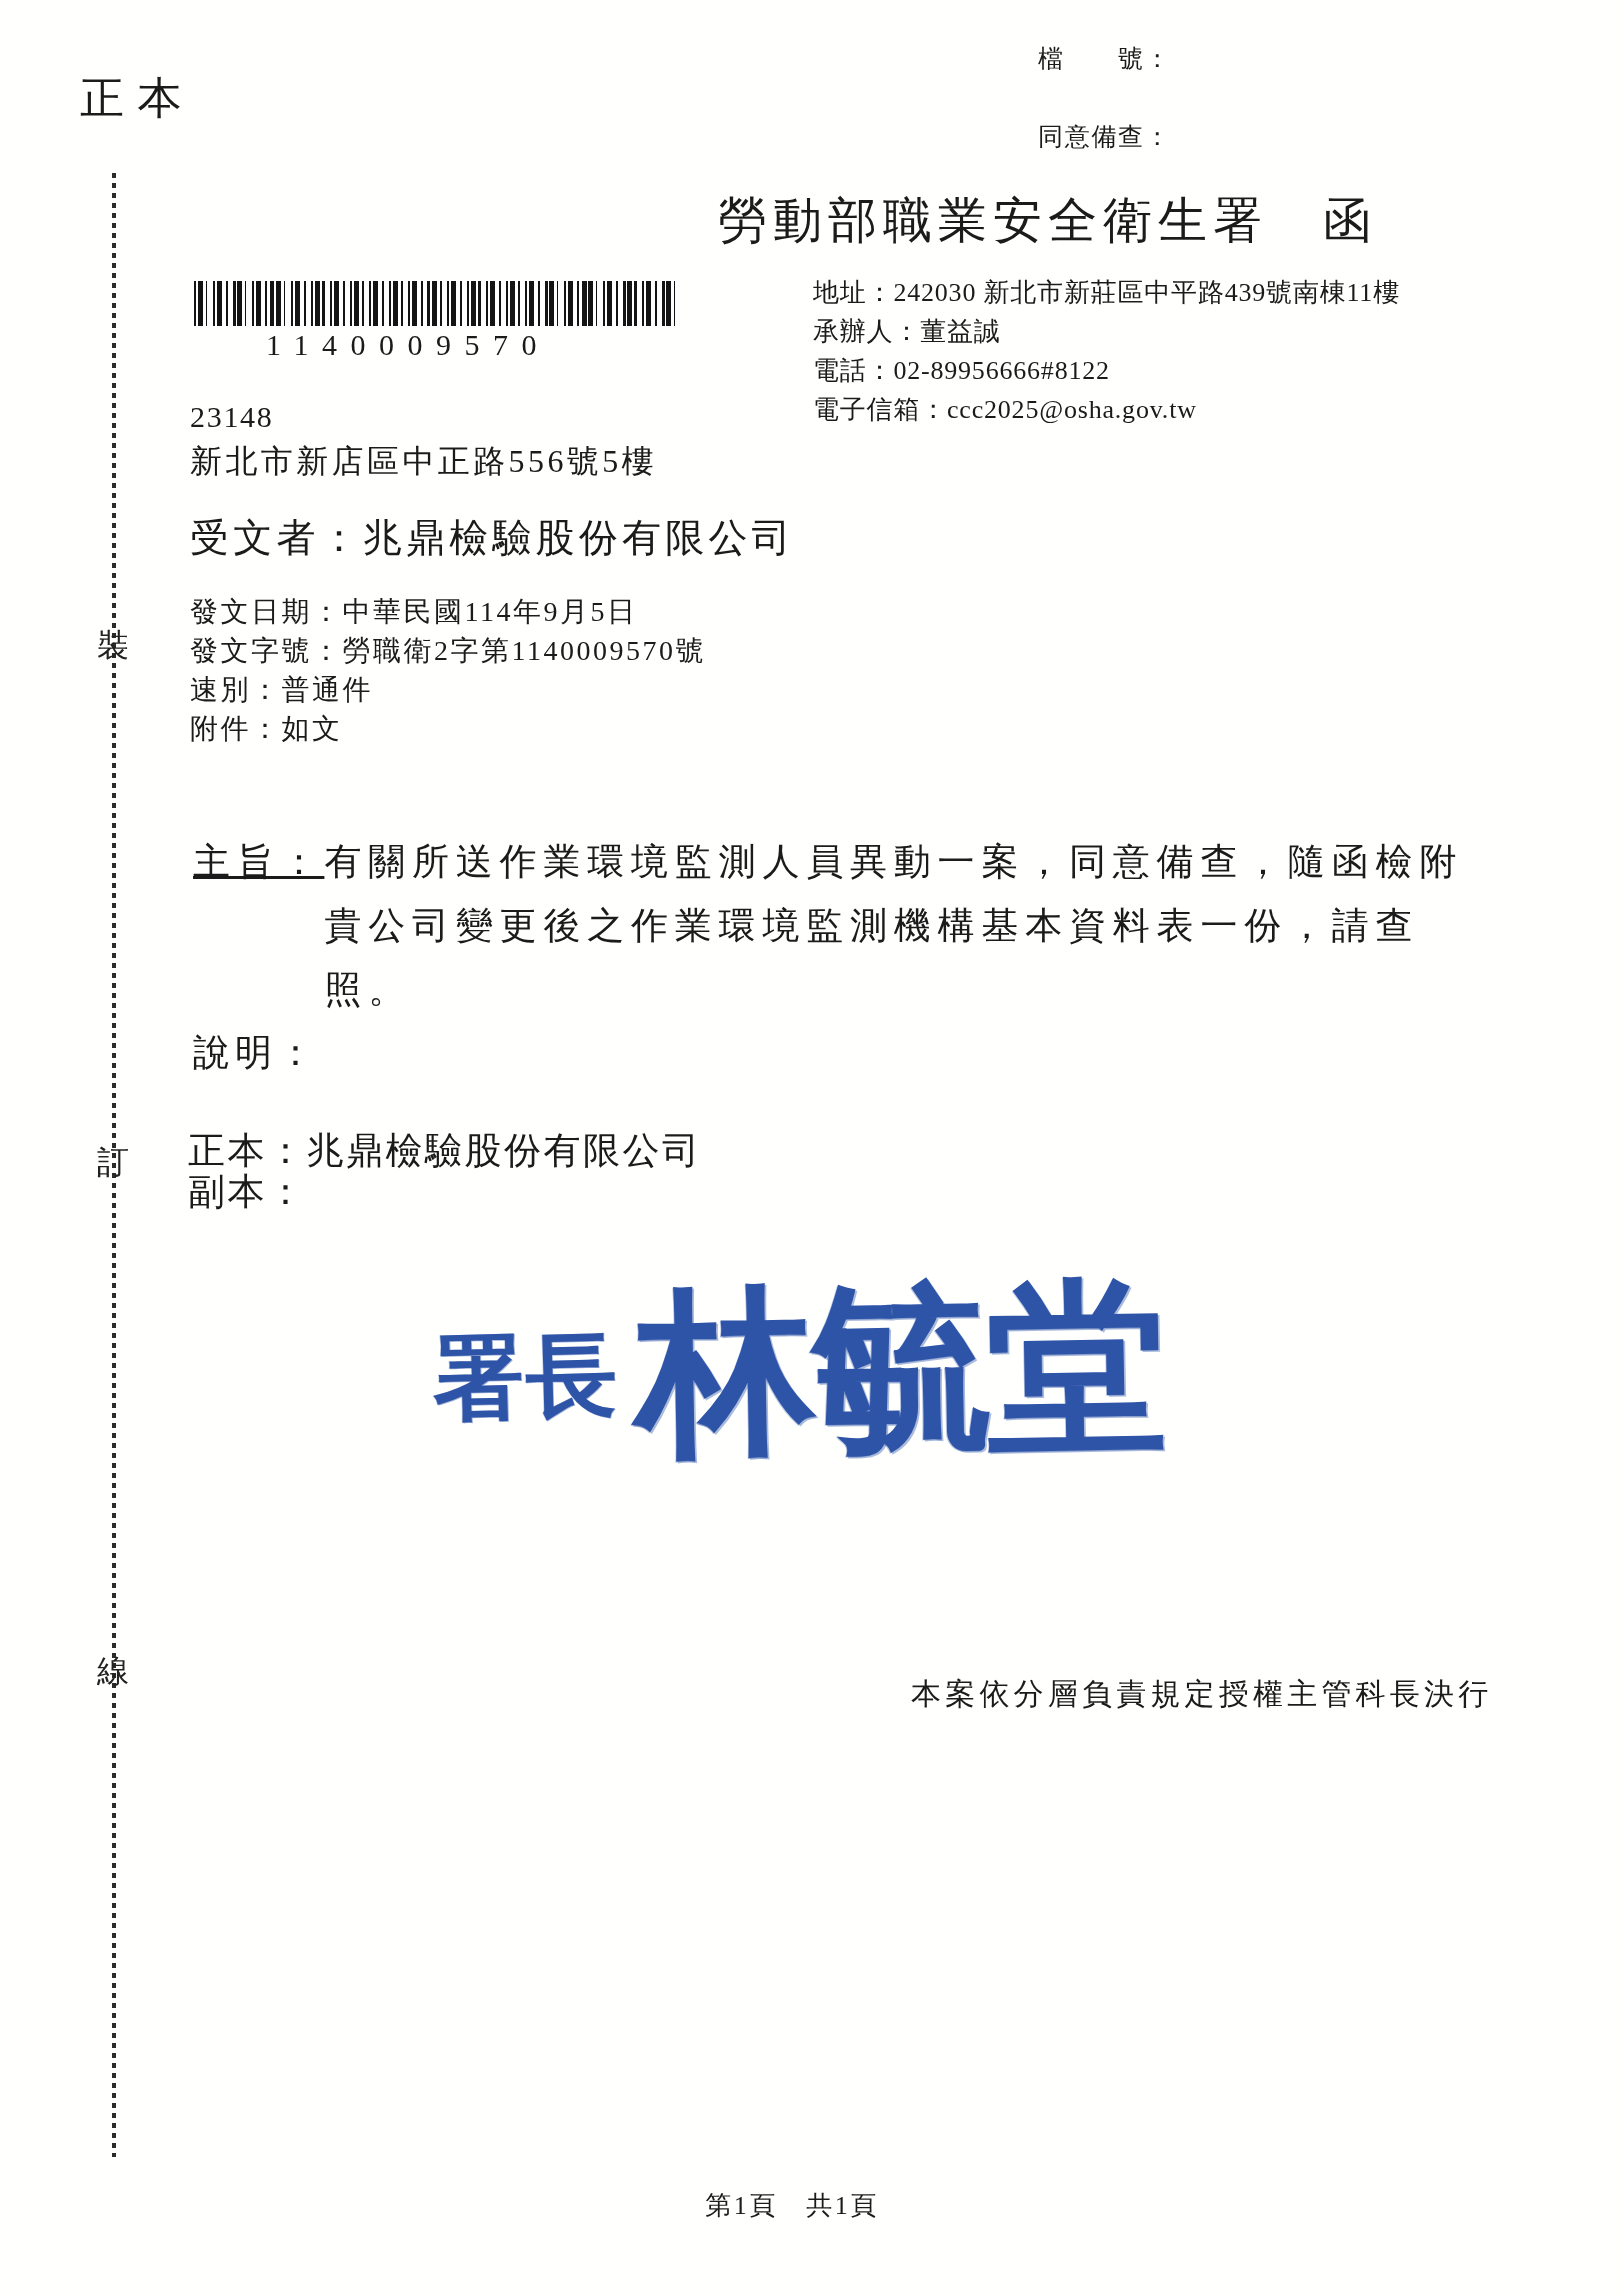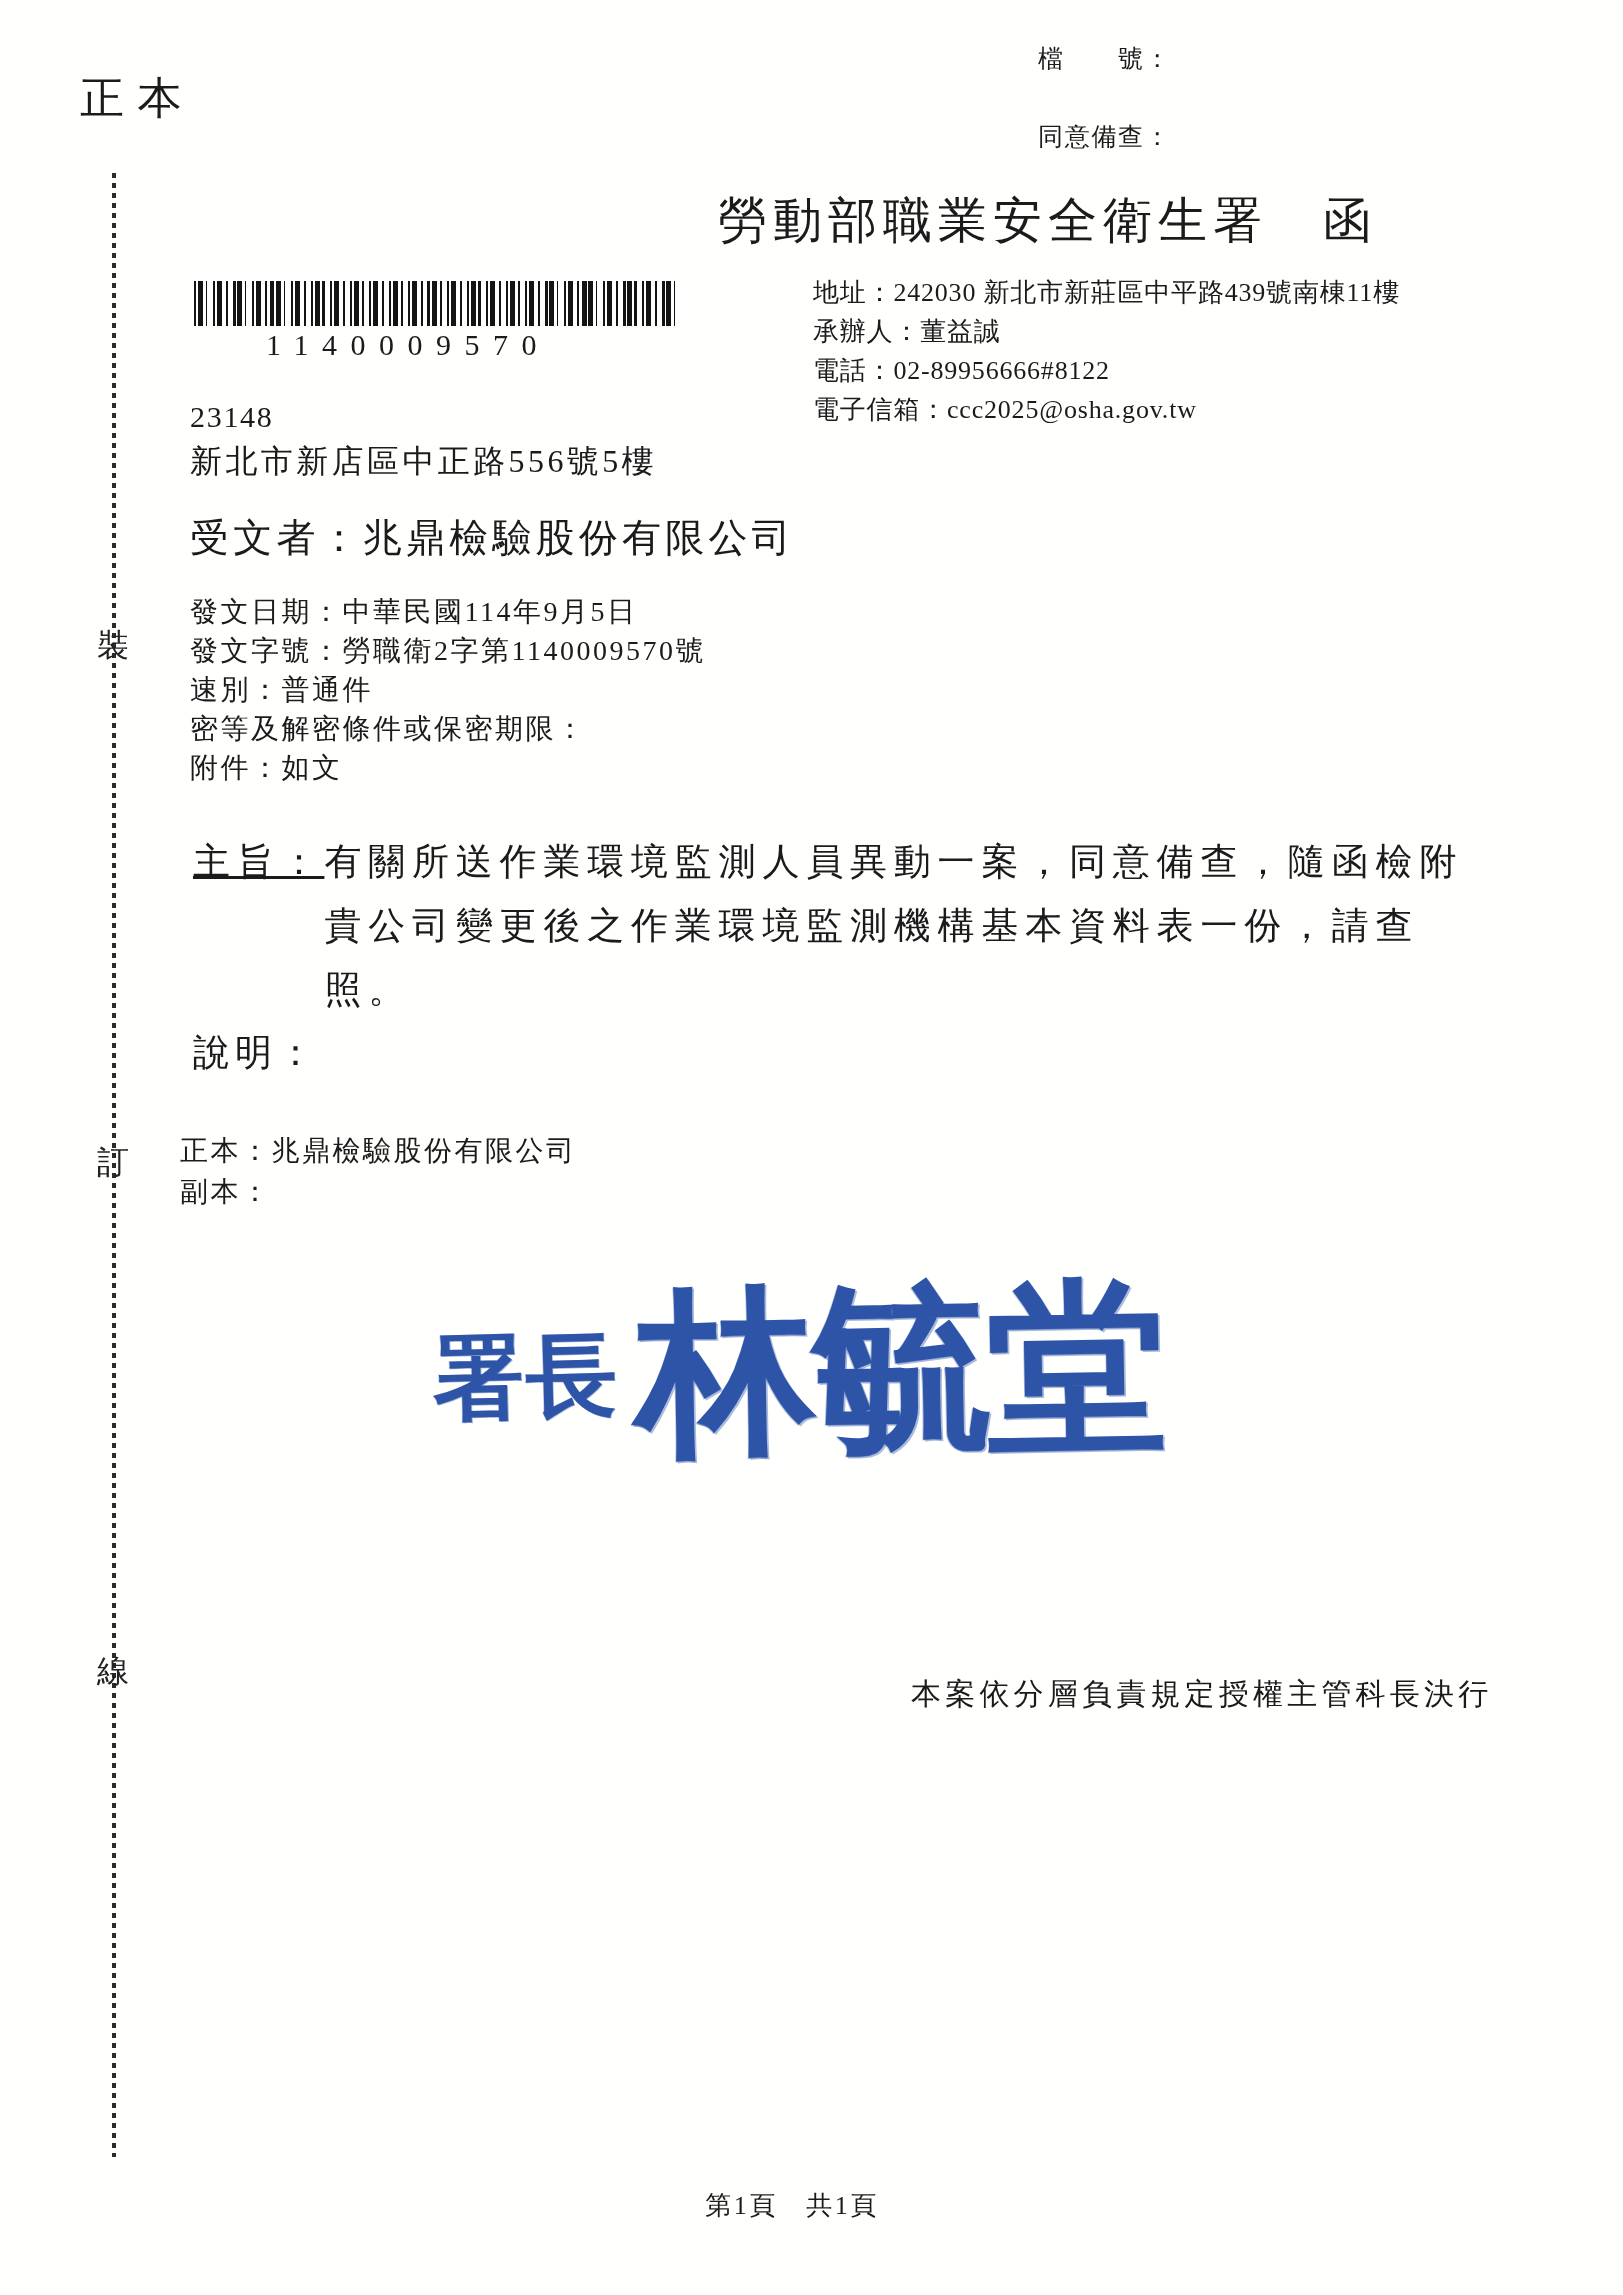--- a/index.html
+++ b/index.html
@@ -94,21 +94,21 @@
   }
 
   
   .explain{
     left:193px; top:1030px;
     display:flex;
     font-size:37px; letter-spacing:5px; line-height:51px;font-family:Liberation Mono, monospace;
   }
 
   
-  .distribution{ left:180px; top:1130px; font-size:28px; line-height:41px; letter-spacing:2.5px;}
+  .distribution{ left:188px; top:1130px; font-size:37px; line-height:41px; letter-spacing:2.5px;}
 
   
   .stamp-title{
     left:433px; top:1316px;
     font-size:91px; letter-spacing:1.7px;
     color:#2e54a8; font-weight:bold;
     transform:rotate(-1.5deg);
     text-shadow:0.8px 0.8px 0 rgba(46,84,168,.45), -0.8px 0 0 rgba(46,84,168,.3);
   }
   .stamp-name{
@@ -176,21 +176,20 @@
 
   <div class="abs sender-zip">23148</div>
   <div class="abs sender-addr">新北市新店區中正路556號5樓</div>
 
   <div class="abs recipient"><span>受文者：</span><span>兆鼎檢驗股份有限公司</span></div>
 
   <div class="abs meta-block">
     <div><span>發文日期：</span><span>中華民國114年9月5日</span></div>
     <div><span>發文字號：</span><span>勞職衛2字第1140009570號</span></div>
     <div><span>速別：</span><span>普通件</span></div>
-    <div><span>密等及解密條件或保密期限：</span><span></span></div>
     <div><span>附件：</span><span>如文</span></div>
   </div>
 
   <div class="abs subject">
     <span class="lbl">主旨：</span>
     <span class="txt">有關所送作業環境監測人員異動一案，同意備查，隨函檢附貴公司變更後之作業環境監測機構基本資料表一份，請查照。</span>
   </div>
 
   <div class="abs explain">
     <span class="lbl">說明：</span>

